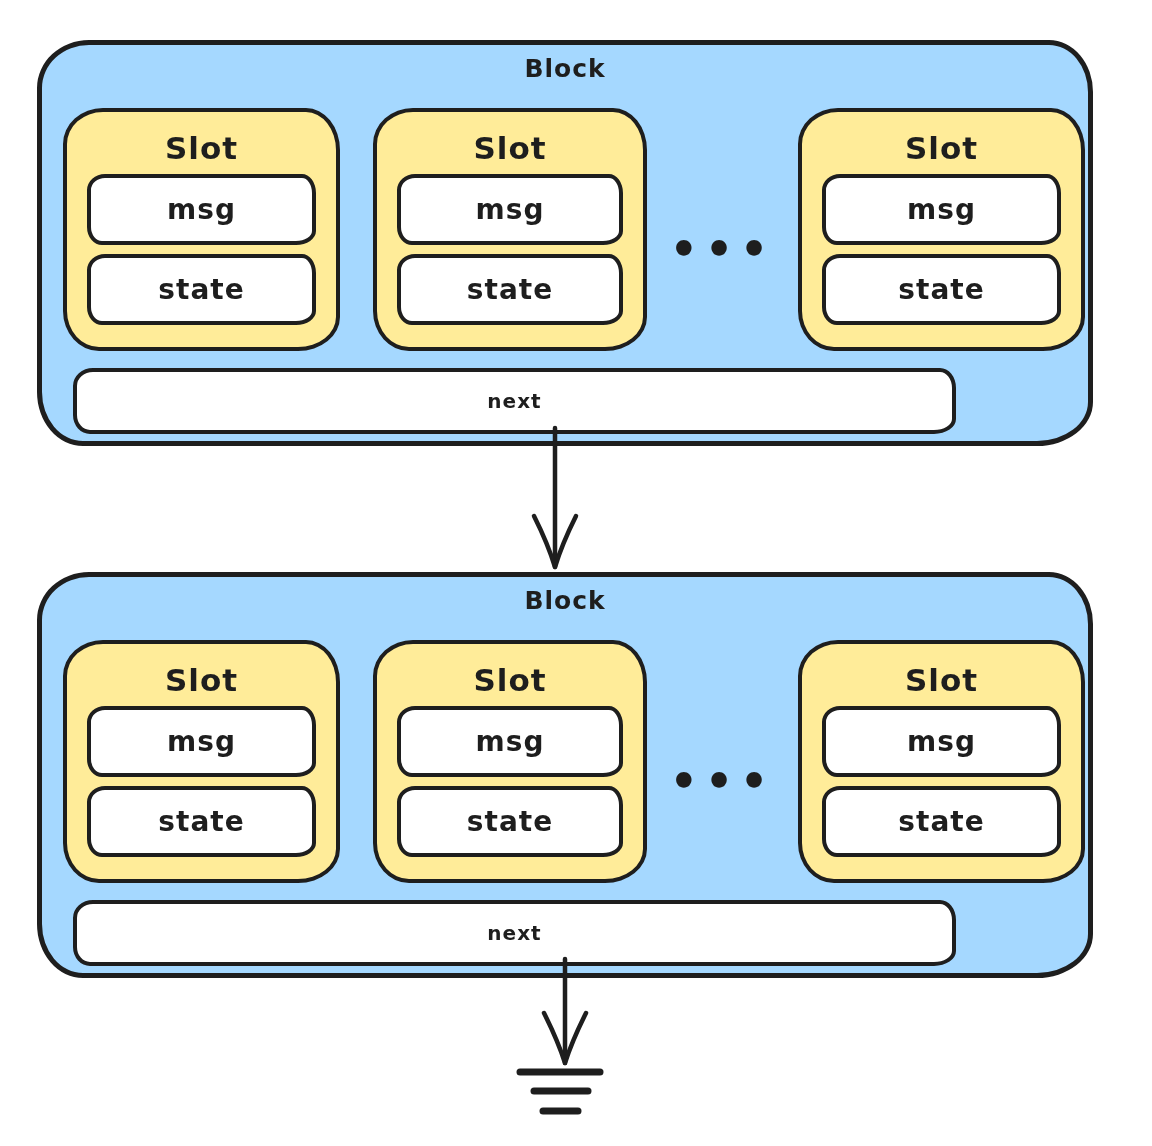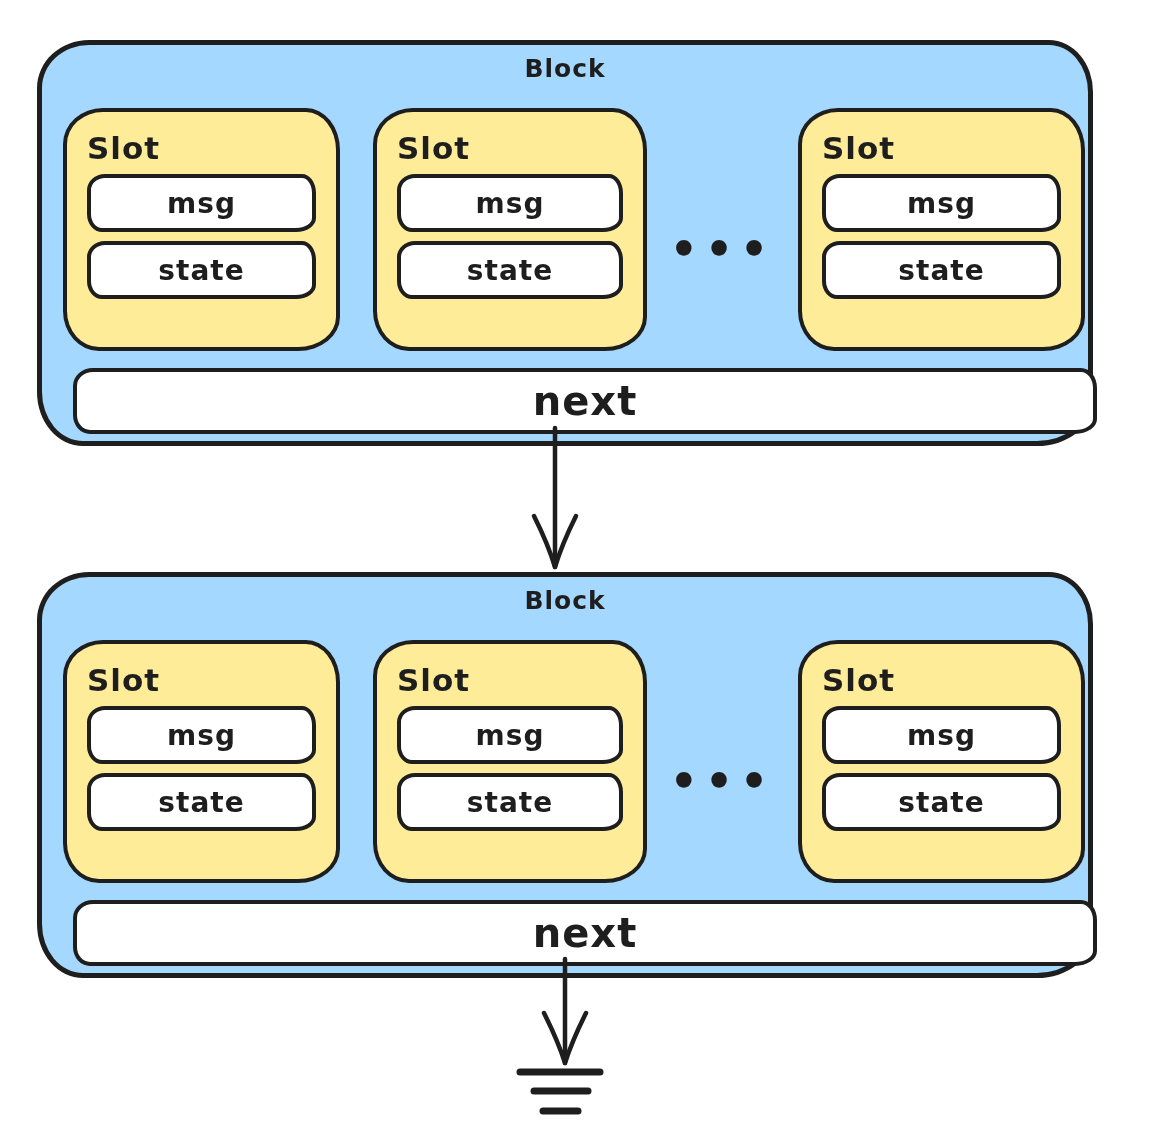--- a/index.html
+++ b/index.html
@@ -58,26 +58,27 @@
     padding: 10px 20px 0 20px;
     display: flex;
     flex-direction: column;
   }
   .slot-a { left: 21px;  width: 277px; }
   .slot-b { left: 331px; width: 274px; }
   .slot-c { left: 756px; width: 287px; }
   .slot-title {
     height: 52px;
     line-height: 52px;
+    text-align: center;
     font-size: 31px;
     font-weight: 600;
     letter-spacing: 1px;
   }
   .field {
-    height: 58px;
+    height: 71px;
     margin-bottom: 9px;
     box-sizing: border-box;
     background: #ffffff;
     border: 4px solid #1e1e1e;
     border-radius: 18px 14px 20px 15px / 16px 19px 14px 18px;
     display: flex;
     align-items: center;
     justify-content: center;
     font-size: 28px;
     font-weight: 600;
@@ -97,30 +98,30 @@
     letter-spacing: 7px;
     font-weight: 700;
     color: #1e1e1e;
   }
 
   
   .next-bar {
     position: absolute;
     left: 31px;
     top: 323px;
-    width: 1024px;
+    width: 883px;
     height: 66px;
     box-sizing: border-box;
     background: #ffffff;
     border: 4px solid #1e1e1e;
     border-radius: 20px 16px 22px 17px / 18px 20px 15px 19px;
     display: flex;
     align-items: center;
     justify-content: center;
-    font-size: 40px;
+    font-size: 20px;
     font-weight: 600;
     letter-spacing: 1px;
   }
 
   .arrow-svg, .ground-svg {
     position: absolute;
     overflow: visible;
   }
 </style>
 </head>

